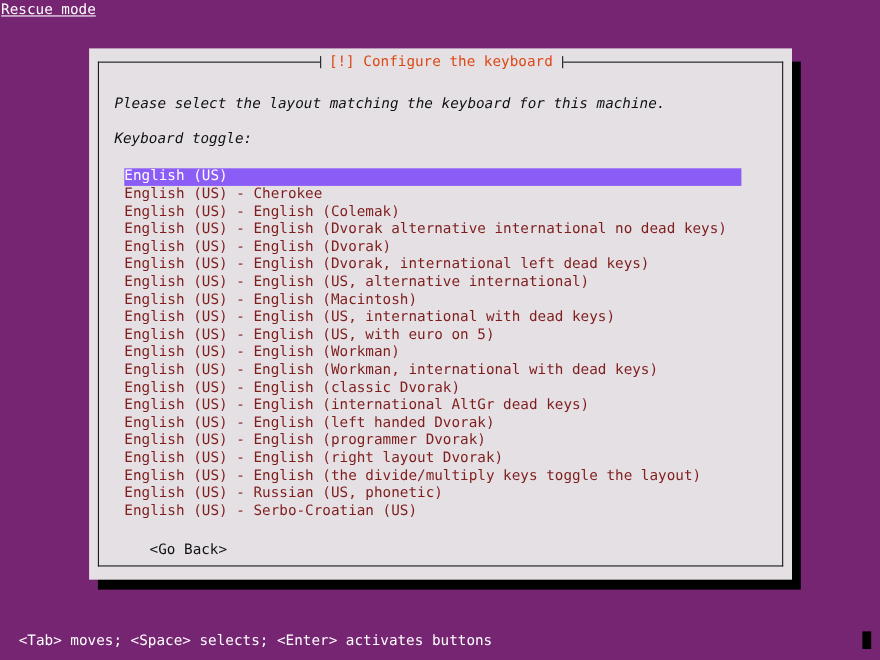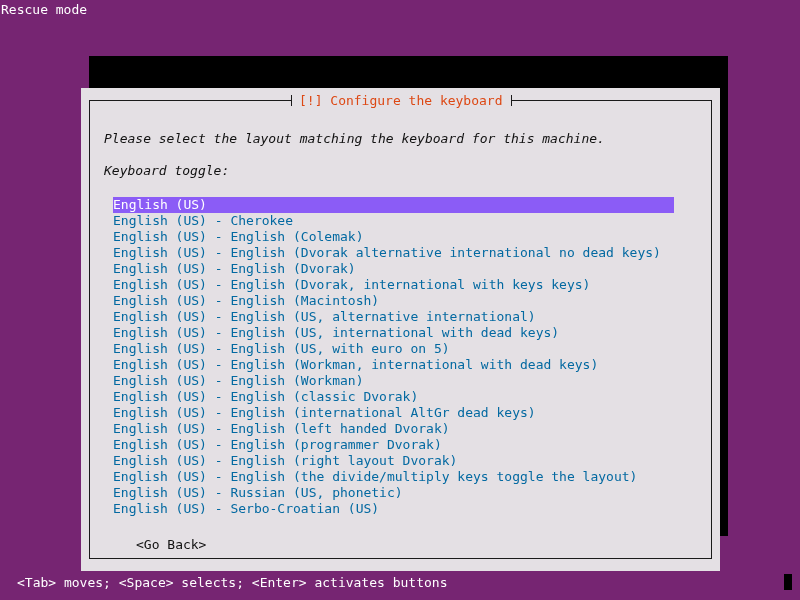--- a/index.html
+++ b/index.html
@@ -19,20 +19,21 @@
   #rescue-mode-label {
     position: absolute;
     left: 0px;
     top: 2px;
     color: #ffffff;
     font-size: 13px;
     line-height: 16px;
     letter-spacing: 0px;
     white-space: pre;
     padding-left: 1px;
+    text-decoration: underline;
   }
 
   
   #dialog-shadow {
     position: absolute;
     left: 89px;
     top: 56px;
     width: 639px;
     height: 480px;
     background: #000000;
@@ -40,21 +41,20 @@
 
   
   #dialog-window {
     position: absolute;
     left: 81px;
     top: 44px;
     width: 639px;
     height: 483px;
     background: #e4e0e4;
     box-sizing: border-box;
-    margin-top: 44px;
   }
 
   
   .frame-edge {
     position: absolute;
     background: #1a1a1a;
   }
   #frame-top-left   { left: 8px;  top: 12px;  height: 1px; }
   #frame-top-right  { top: 12px;  height: 1px; right: 8px; }
   #frame-left       { left: 8px;  top: 12px;  width: 1px;  bottom: 12px; }
@@ -104,21 +104,21 @@
   #layout-list {
     position: absolute;
     left: 23px;
     top: 96px;
     width: 561px;
   }
   .layout-item {
     height: 16px;
     line-height: 16px;
     font-size: 13px;
-    color: #0369a1;
+    color: #7f1d1d;
     white-space: pre;
     padding-left: 0px;
     box-sizing: border-box;
   }
   .layout-item.selected {
     background: #8b5cf6;
     color: #ffffff;
   }
 
   
@@ -178,27 +178,27 @@
     <div class="body-text" id="intro-text">Please select the layout matching the keyboard for this machine.</div>
 
     <div class="body-text" id="layout-label">Keyboard toggle:</div>
 
     <div id="layout-list">
         <div class="layout-item selected">English (US)</div>
         <div class="layout-item">English (US) - Cherokee</div>
         <div class="layout-item">English (US) - English (Colemak)</div>
         <div class="layout-item">English (US) - English (Dvorak alternative international no dead keys)</div>
         <div class="layout-item">English (US) - English (Dvorak)</div>
-        <div class="layout-item">English (US) - English (Dvorak, international with keys keys)</div>
+        <div class="layout-item">English (US) - English (Dvorak, international left dead keys)</div>
+        <div class="layout-item">English (US) - English (US, alternative international)</div>
         <div class="layout-item">English (US) - English (Macintosh)</div>
-        <div class="layout-item">English (US) - English (US, alternative international)</div>
         <div class="layout-item">English (US) - English (US, international with dead keys)</div>
         <div class="layout-item">English (US) - English (US, with euro on 5)</div>
+        <div class="layout-item">English (US) - English (Workman)</div>
         <div class="layout-item">English (US) - English (Workman, international with dead keys)</div>
-        <div class="layout-item">English (US) - English (Workman)</div>
         <div class="layout-item">English (US) - English (classic Dvorak)</div>
         <div class="layout-item">English (US) - English (international AltGr dead keys)</div>
         <div class="layout-item">English (US) - English (left handed Dvorak)</div>
         <div class="layout-item">English (US) - English (programmer Dvorak)</div>
         <div class="layout-item">English (US) - English (right layout Dvorak)</div>
         <div class="layout-item">English (US) - English (the divide/multiply keys toggle the layout)</div>
         <div class="layout-item">English (US) - Russian (US, phonetic)</div>
         <div class="layout-item">English (US) - Serbo-Croatian (US)</div>
       </div>
 

